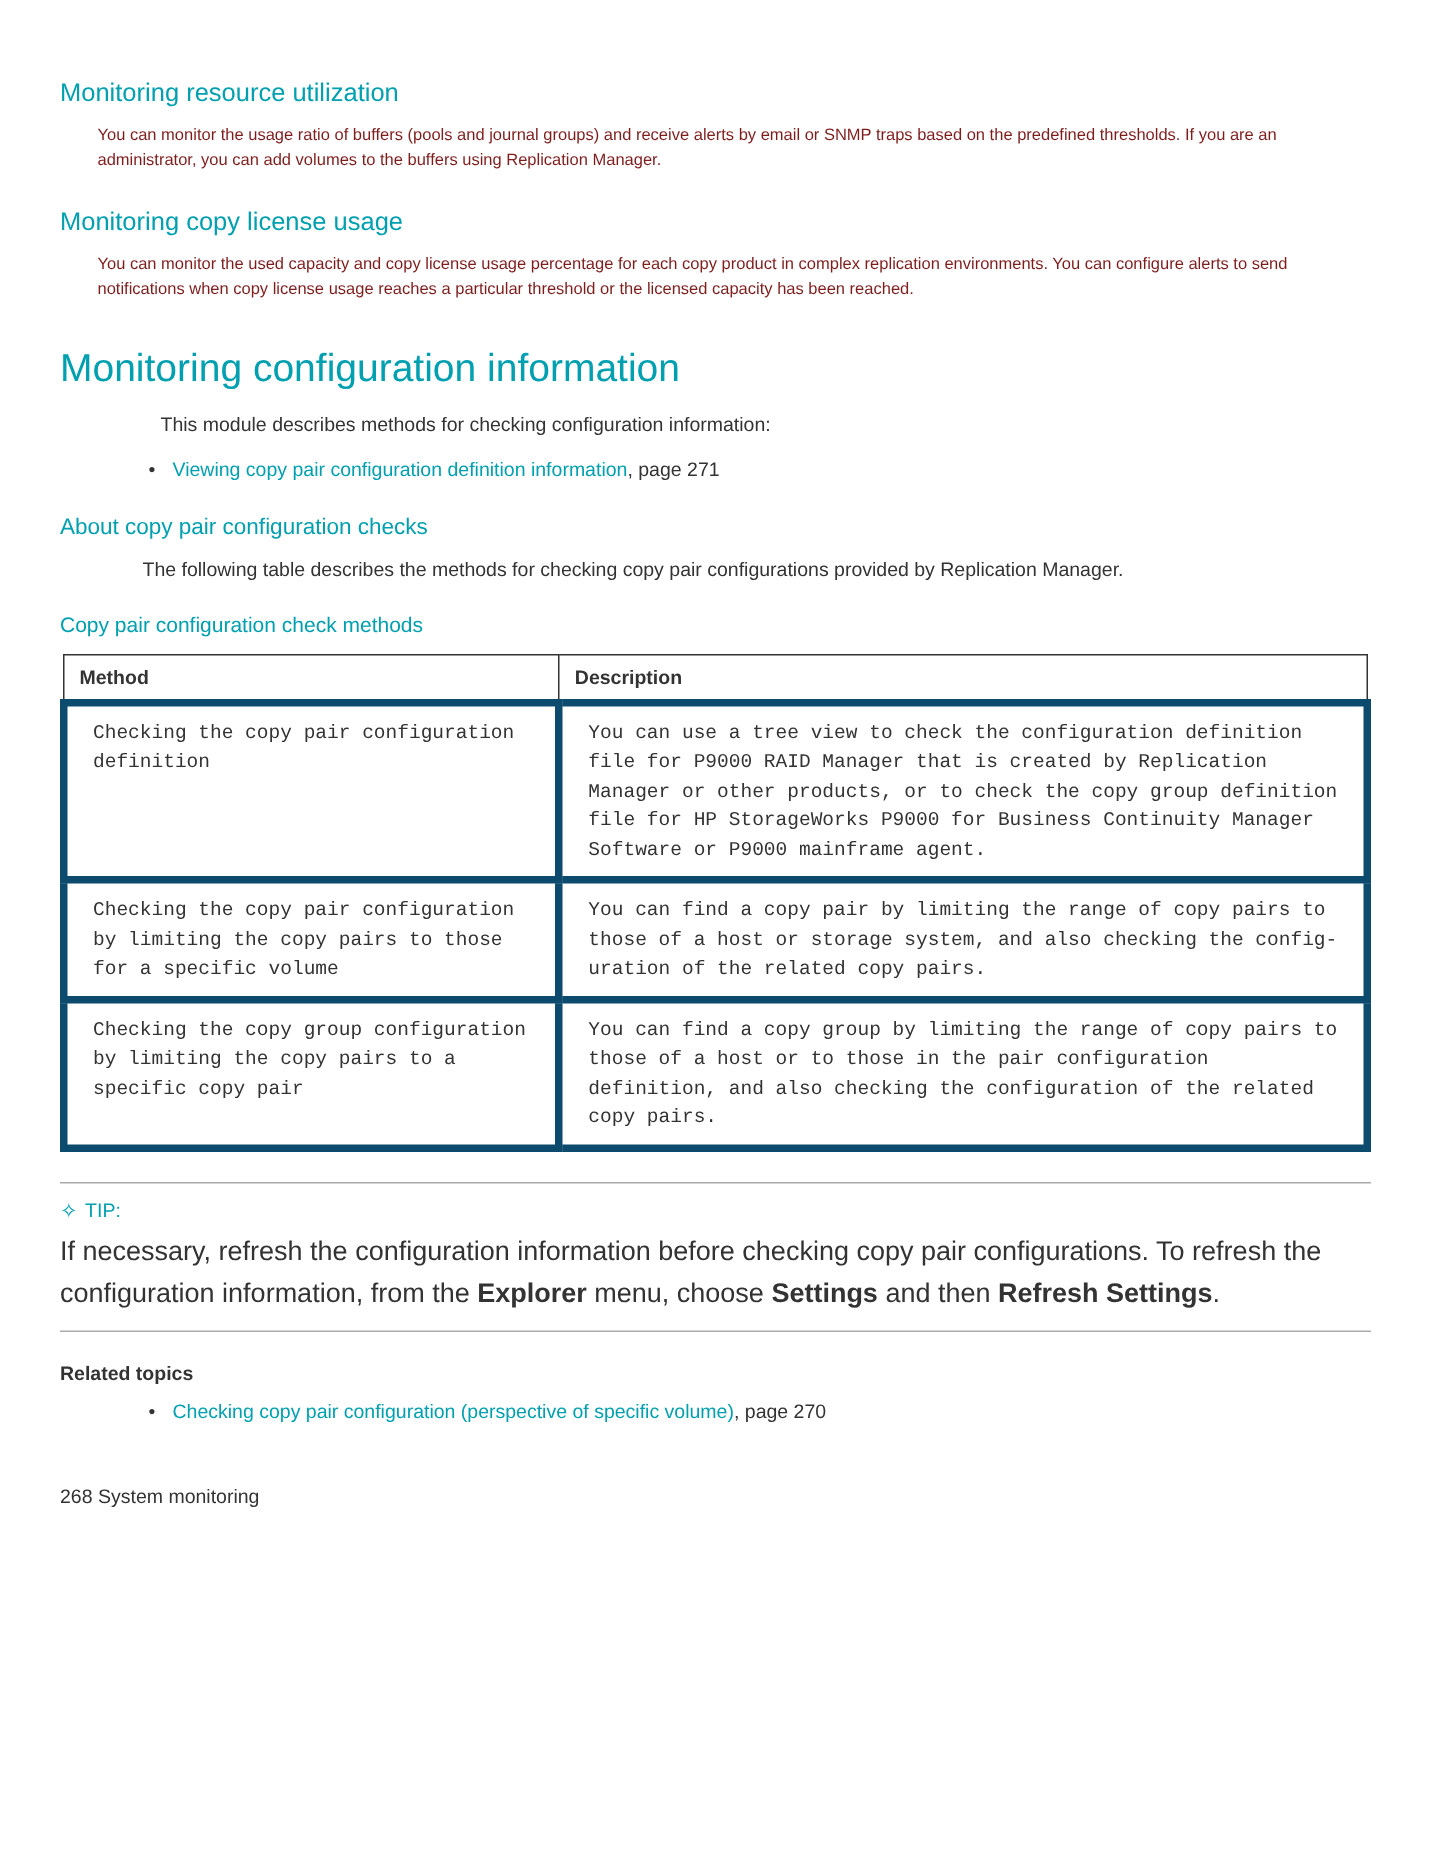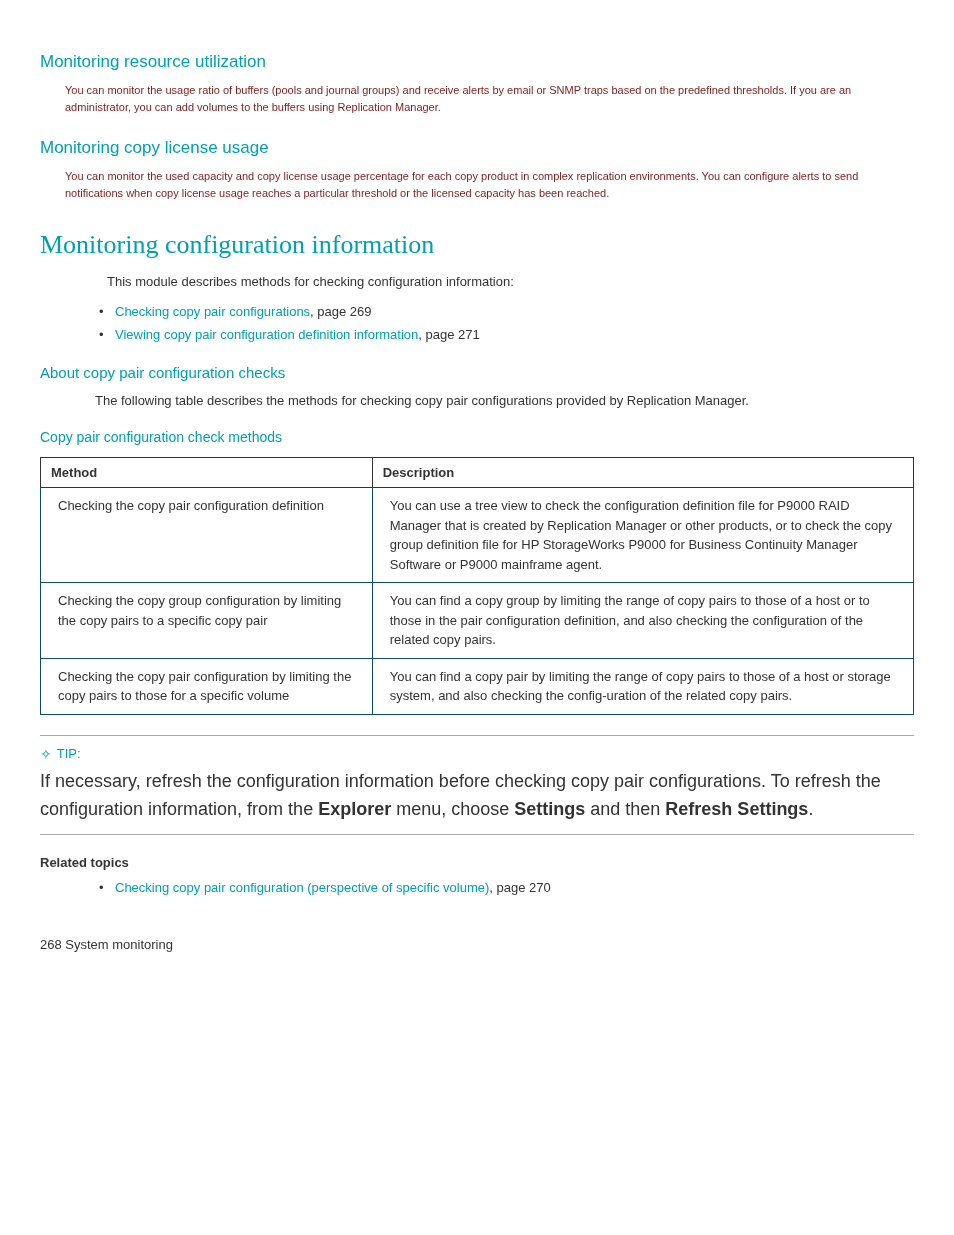--- a/index.html
+++ b/index.html
@@ -19,21 +19,20 @@
       margin-bottom: 10px;
       margin-top: 22px;
     }
 
     .section-heading.large {
       font-size: 26px;
       color: #00a0b0;
       font-weight: normal;
       margin-top: 28px;
       margin-bottom: 12px;
-      font-family: Liberation Serif, serif;
     }
 
     .section-heading.medium {
       font-size: 15px;
       color: #00a0b0;
       font-weight: normal;
       margin-top: 20px;
       margin-bottom: 10px;
     }
 
@@ -100,25 +99,26 @@
     .config-table th {
       background: #fff;
       border: 1px solid #333;
       padding: 7px 10px;
       font-weight: bold;
       text-align: left;
       color: #333;
     }
 
     .config-table td {
-      border: 1px solid #0c4a6e;
+      border: 5px solid #0c4a6e;
       padding: 8px 17px;
       vertical-align: top;
       line-height: 1.5;
       color: #333;
+      font-family: Liberation Mono, monospace;
     }
 
     .config-table td:first-child {
       width: 38%;
     }
 
     .tip-box {
       border-top: 1px solid #aaa;
       border-bottom: 1px solid #aaa;
       padding: 10px 0 10px 0;
@@ -175,23 +175,20 @@
 <p class="body-text">You can monitor the usage ratio of buffers (pools and journal groups) and receive alerts by email or SNMP traps based on the predefined thresholds. If you are an administrator, you can add volumes to the buffers using Replication Manager.</p>
 
 <h2 class="section-heading">Monitoring copy license usage</h2>
 <p class="body-text">You can monitor the used capacity and copy license usage percentage for each copy product in complex replication environments. You can configure alerts to send notifications when copy license usage reaches a particular threshold or the licensed capacity has been reached.</p>
 
 <h1 class="section-heading large">Monitoring configuration information</h1>
 <p class="intro-text">This module describes methods for checking configuration information:</p>
 
 <ul class="bullet-list">
   <li>
-    <a href="#">Checking copy pair configurations</a><span class="page-ref">, page 269</span>
-  </li>
-  <li>
     <a href="#">Viewing copy pair configuration definition information</a><span class="page-ref">, page 271</span>
   </li>
 </ul>
 
 <h2 class="section-heading medium">About copy pair configuration checks</h2>
 <p class="subsection-text">The following table describes the methods for checking copy pair configurations provided by Replication Manager.</p>
 
 <h3 class="table-section-heading">Copy pair configuration check methods</h3>
 
 <table class="config-table">
@@ -200,26 +197,26 @@
       <th>Method</th>
       <th>Description</th>
     </tr>
   </thead>
   <tbody>
     <tr>
       <td>Checking the copy pair configuration definition</td>
       <td>You can use a tree view to check the configuration definition file for P9000 RAID Manager that is created by Replication Manager or other products, or to check the copy group definition file for HP StorageWorks P9000 for Business Continuity Manager Software or P9000 mainframe agent.</td>
     </tr>
     <tr>
+      <td>Checking the copy pair configuration by limiting the copy pairs to those for a specific volume</td>
+      <td>You can find a copy pair by limiting the range of copy pairs to those of a host or storage system, and also checking the config-uration of the related copy pairs.</td>
+    </tr>
+    <tr>
       <td>Checking the copy group configuration by limiting the copy pairs to a specific copy pair</td>
       <td>You can find a copy group by limiting the range of copy pairs to those of a host or to those in the pair configuration definition, and also checking the configuration of the related copy pairs.</td>
-    </tr>
-    <tr>
-      <td>Checking the copy pair configuration by limiting the copy pairs to those for a specific volume</td>
-      <td>You can find a copy pair by limiting the range of copy pairs to those of a host or storage system, and also checking the config-uration of the related copy pairs.</td>
     </tr>
   </tbody>
 </table>
 
 <div class="tip-box">
   <div class="tip-label">
     <span class="tip-icon">✧</span>
     <span>TIP:</span>
   </div>
   <p class="tip-text">

